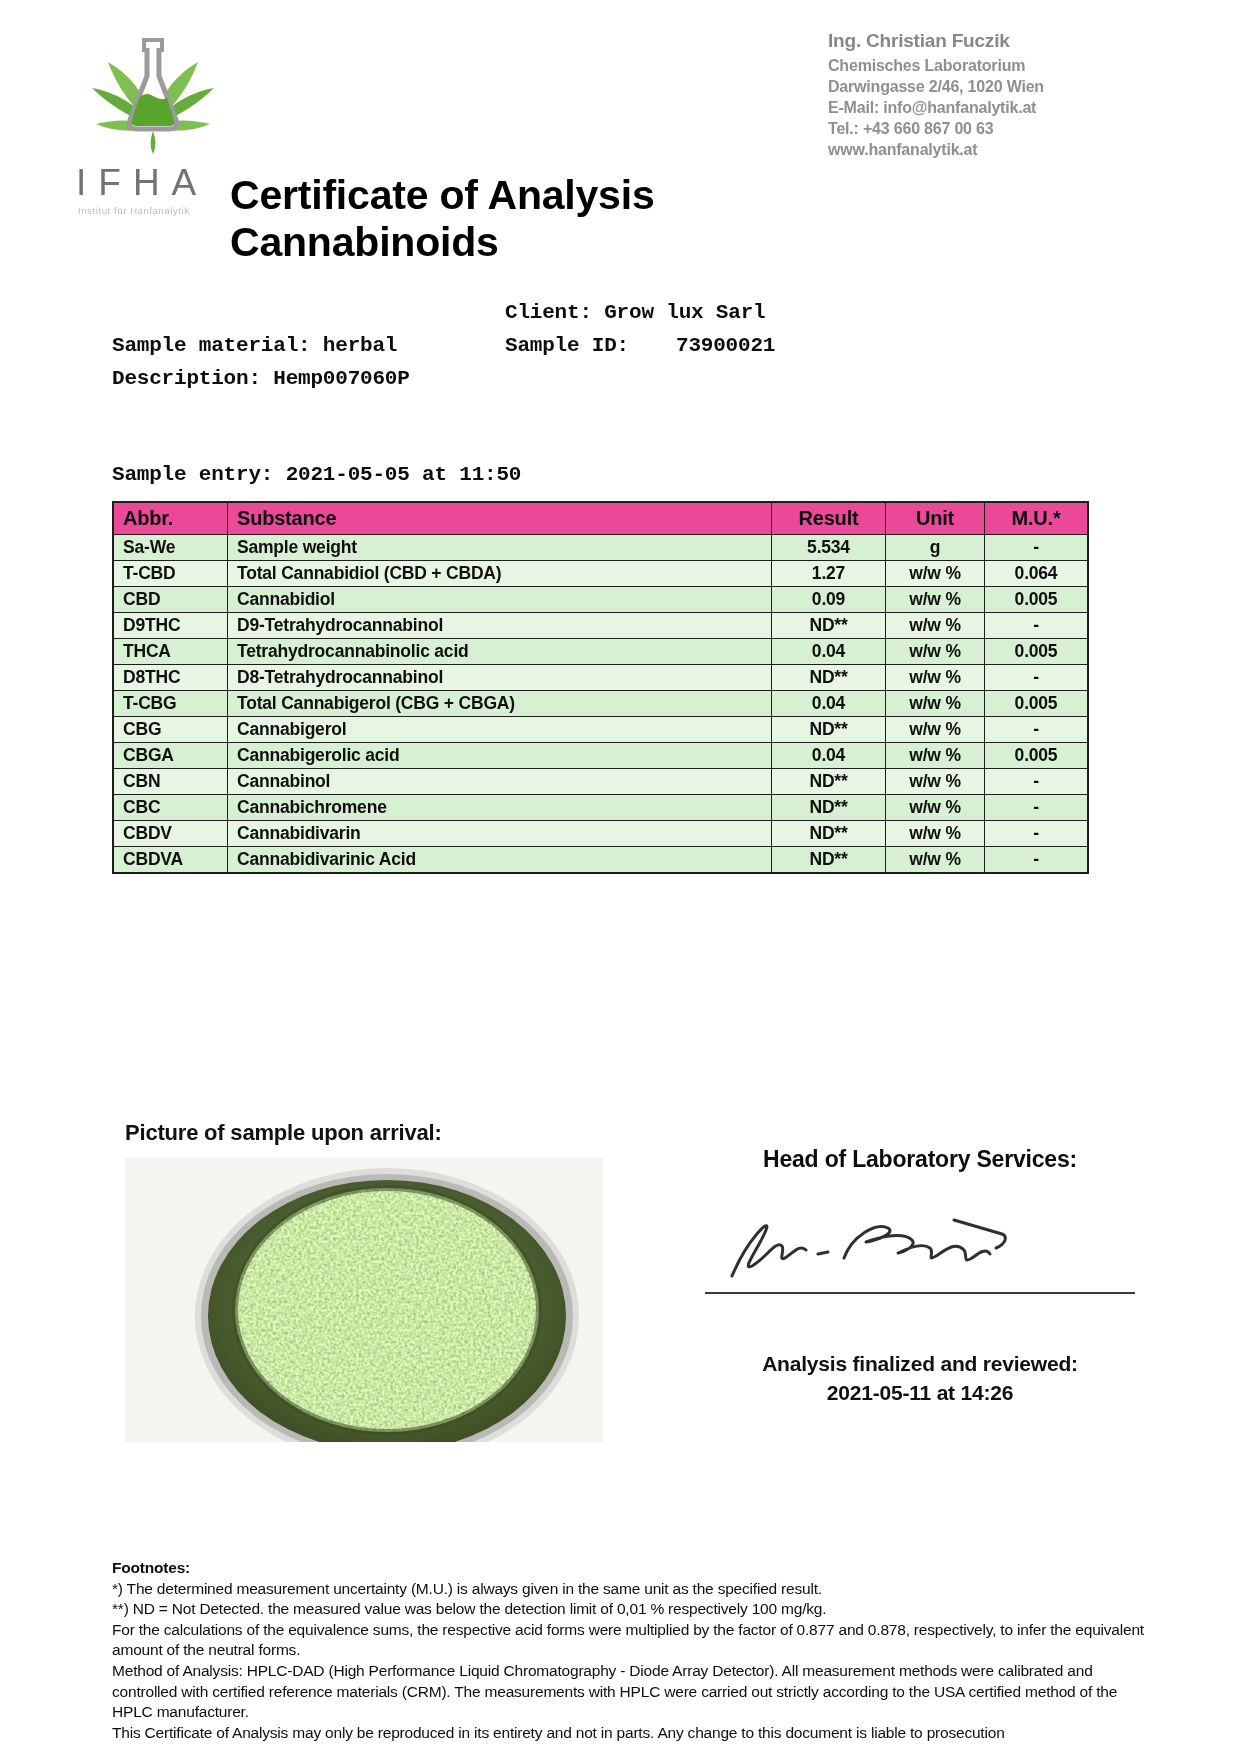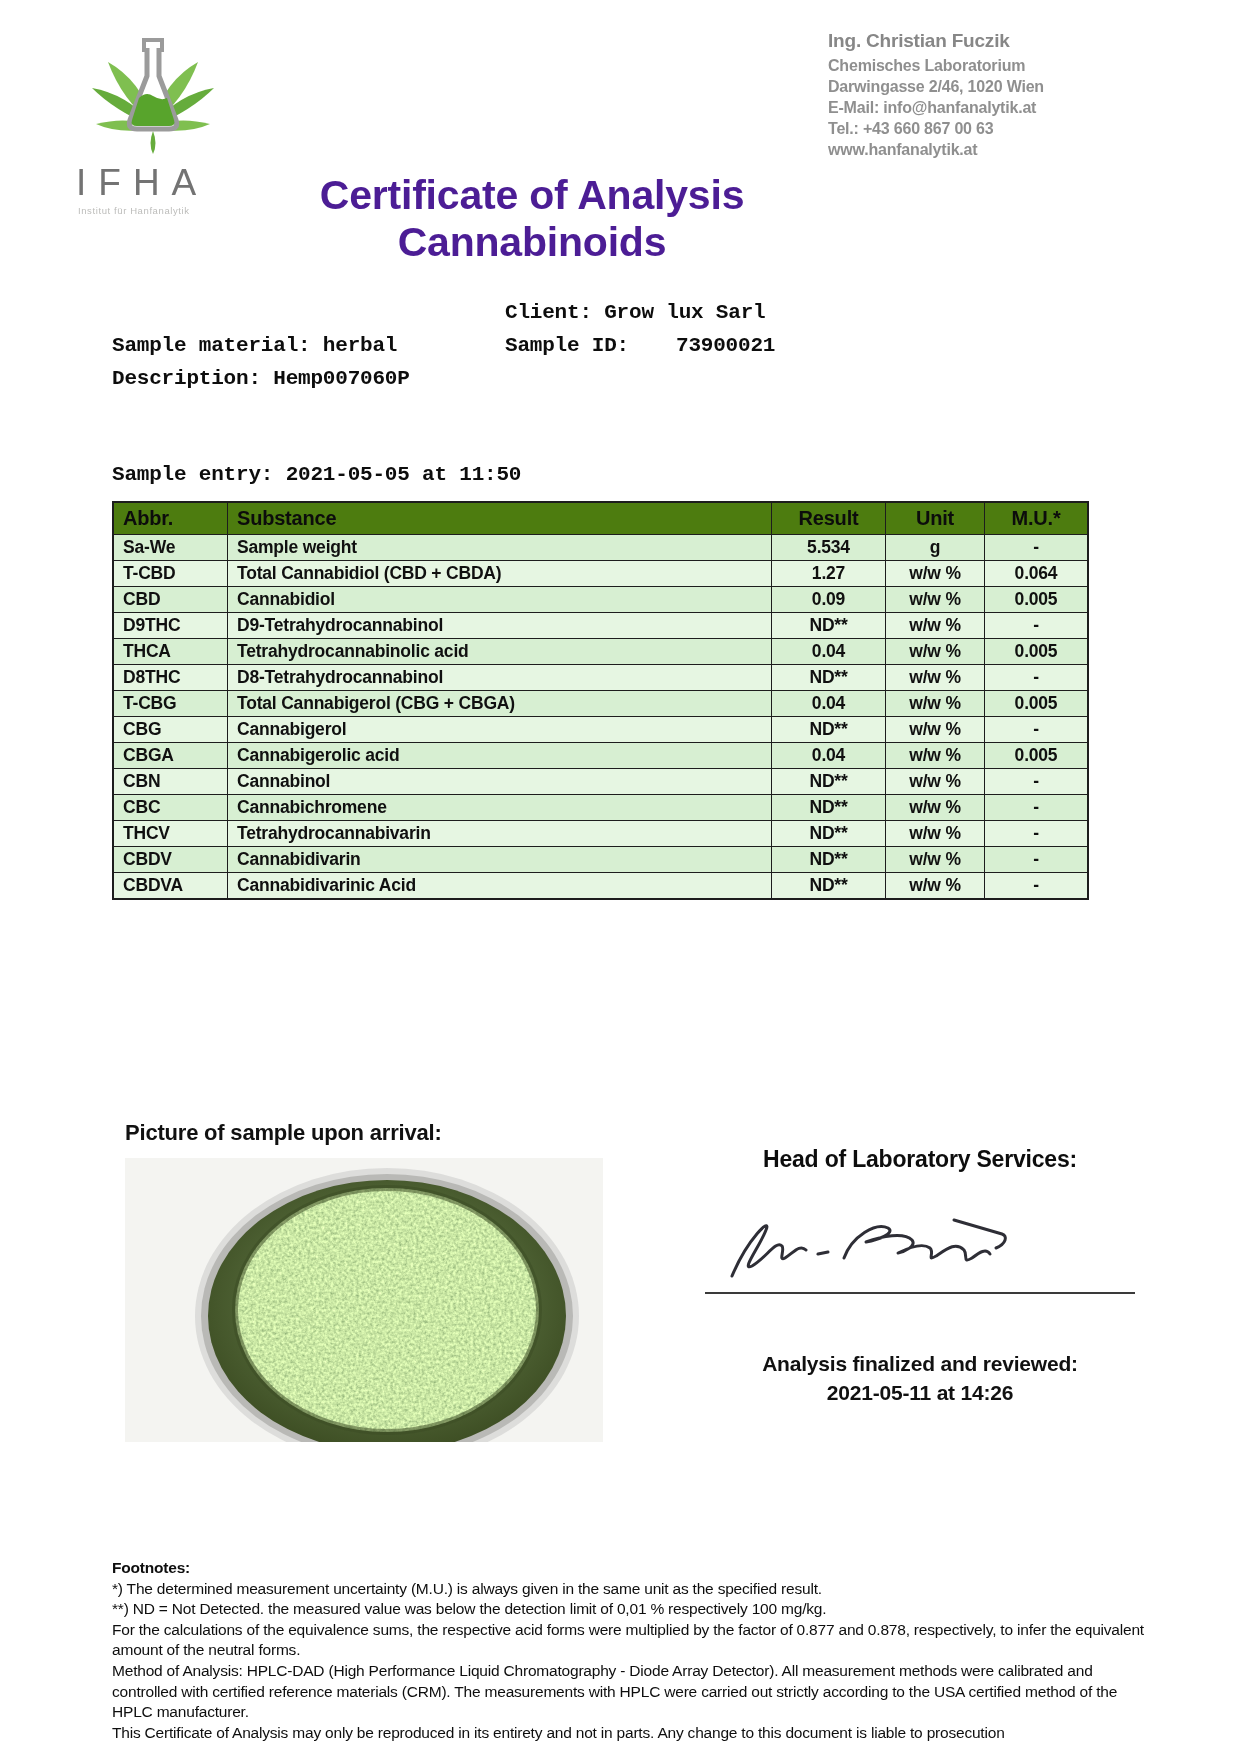--- a/index.html
+++ b/index.html
@@ -14,39 +14,39 @@
   
   .logo-box{left:70px; top:28px; width:220px;}
   .logo-art{display:block; margin-left:8px;}
   .brand{font-size:37px; color:#737373; letter-spacing:12px; margin-top:2px; margin-left:6px; font-weight:400;}
   .tagline{font-size:9.5px; color:#bdbdbb; letter-spacing:0.6px; margin-left:8px; margin-top:1px;}
 
   .contact{left:828px; top:30px; width:360px; color:#8d8d8d;}
   .contact-name{font-size:19px; font-weight:bold; color:#878787; margin-bottom:3px;}
   .contact div.cline{font-size:16px; line-height:1.32; color:#8f8f8f; font-weight:bold;}
 
-  .title{left:212px; top:172px; width:640px; text-align:center; font-weight:bold; color:#4c1d95;}
+  .title{left:230px; top:172px; width:640px; text-align:left; font-weight:bold; color:#000000;}
   .title .t1{font-size:41px; line-height:1.15;}
   .title .t2{font-size:41px; line-height:1.15;}
 
   
   .info{font-size:21px; font-weight:bold; color:#0d0d0d;font-family:Liberation Mono, monospace;}
   .client{left:505px; top:301px;}
   .material{left:112px; top:334px;}
   .sampleid-label{left:505px; top:334px;}
   .sampleid-value{left:676px; top:334px;}
   .description{left:112px; top:367px;}
   .entry{left:112px; top:463px;}
 
   
   .tablewrap{left:112px; top:501px;}
   table{border-collapse:collapse; width:933px; table-layout:fixed;}
   th,td{border:1px solid #1d1d1d; padding:1px 9px; overflow:hidden; white-space:nowrap;}
   table{border:2px solid #1d1d1d;}
-  th{background:#4d7c0f; font-size:20px; font-weight:bold; text-align:left; height:29px; color:#0c0c0c;}
+  th{background:#ec4899; font-size:20px; font-weight:bold; text-align:left; height:29px; color:#0c0c0c;}
   td{font-size:17.5px; font-weight:bold; height:23px; color:#101010;}
   tbody tr:nth-child(odd) td{background:#d7efd2;}
   tbody tr:nth-child(even) td{background:#e6f6e2;}
   .c0{width:95px;}
   .c1{width:525px;}
   .c2{width:95px; text-align:center;}
   .c3{width:80px; text-align:center;}
   .c4{width:84px; text-align:center;}
   th.c2,th.c3,th.c4{text-align:center;}
 
@@ -195,27 +195,20 @@
           <tr>
             <td class="c0">CBN</td>
             <td class="c1">Cannabinol</td>
             <td class="c2">ND**</td>
             <td class="c3">w/w %</td>
             <td class="c4">-</td>
           </tr>
           <tr>
             <td class="c0">CBC</td>
             <td class="c1">Cannabichromene</td>
-            <td class="c2">ND**</td>
-            <td class="c3">w/w %</td>
-            <td class="c4">-</td>
-          </tr>
-          <tr>
-            <td class="c0">THCV</td>
-            <td class="c1">Tetrahydrocannabivarin</td>
             <td class="c2">ND**</td>
             <td class="c3">w/w %</td>
             <td class="c4">-</td>
           </tr>
           <tr>
             <td class="c0">CBDV</td>
             <td class="c1">Cannabidivarin</td>
             <td class="c2">ND**</td>
             <td class="c3">w/w %</td>
             <td class="c4">-</td>

